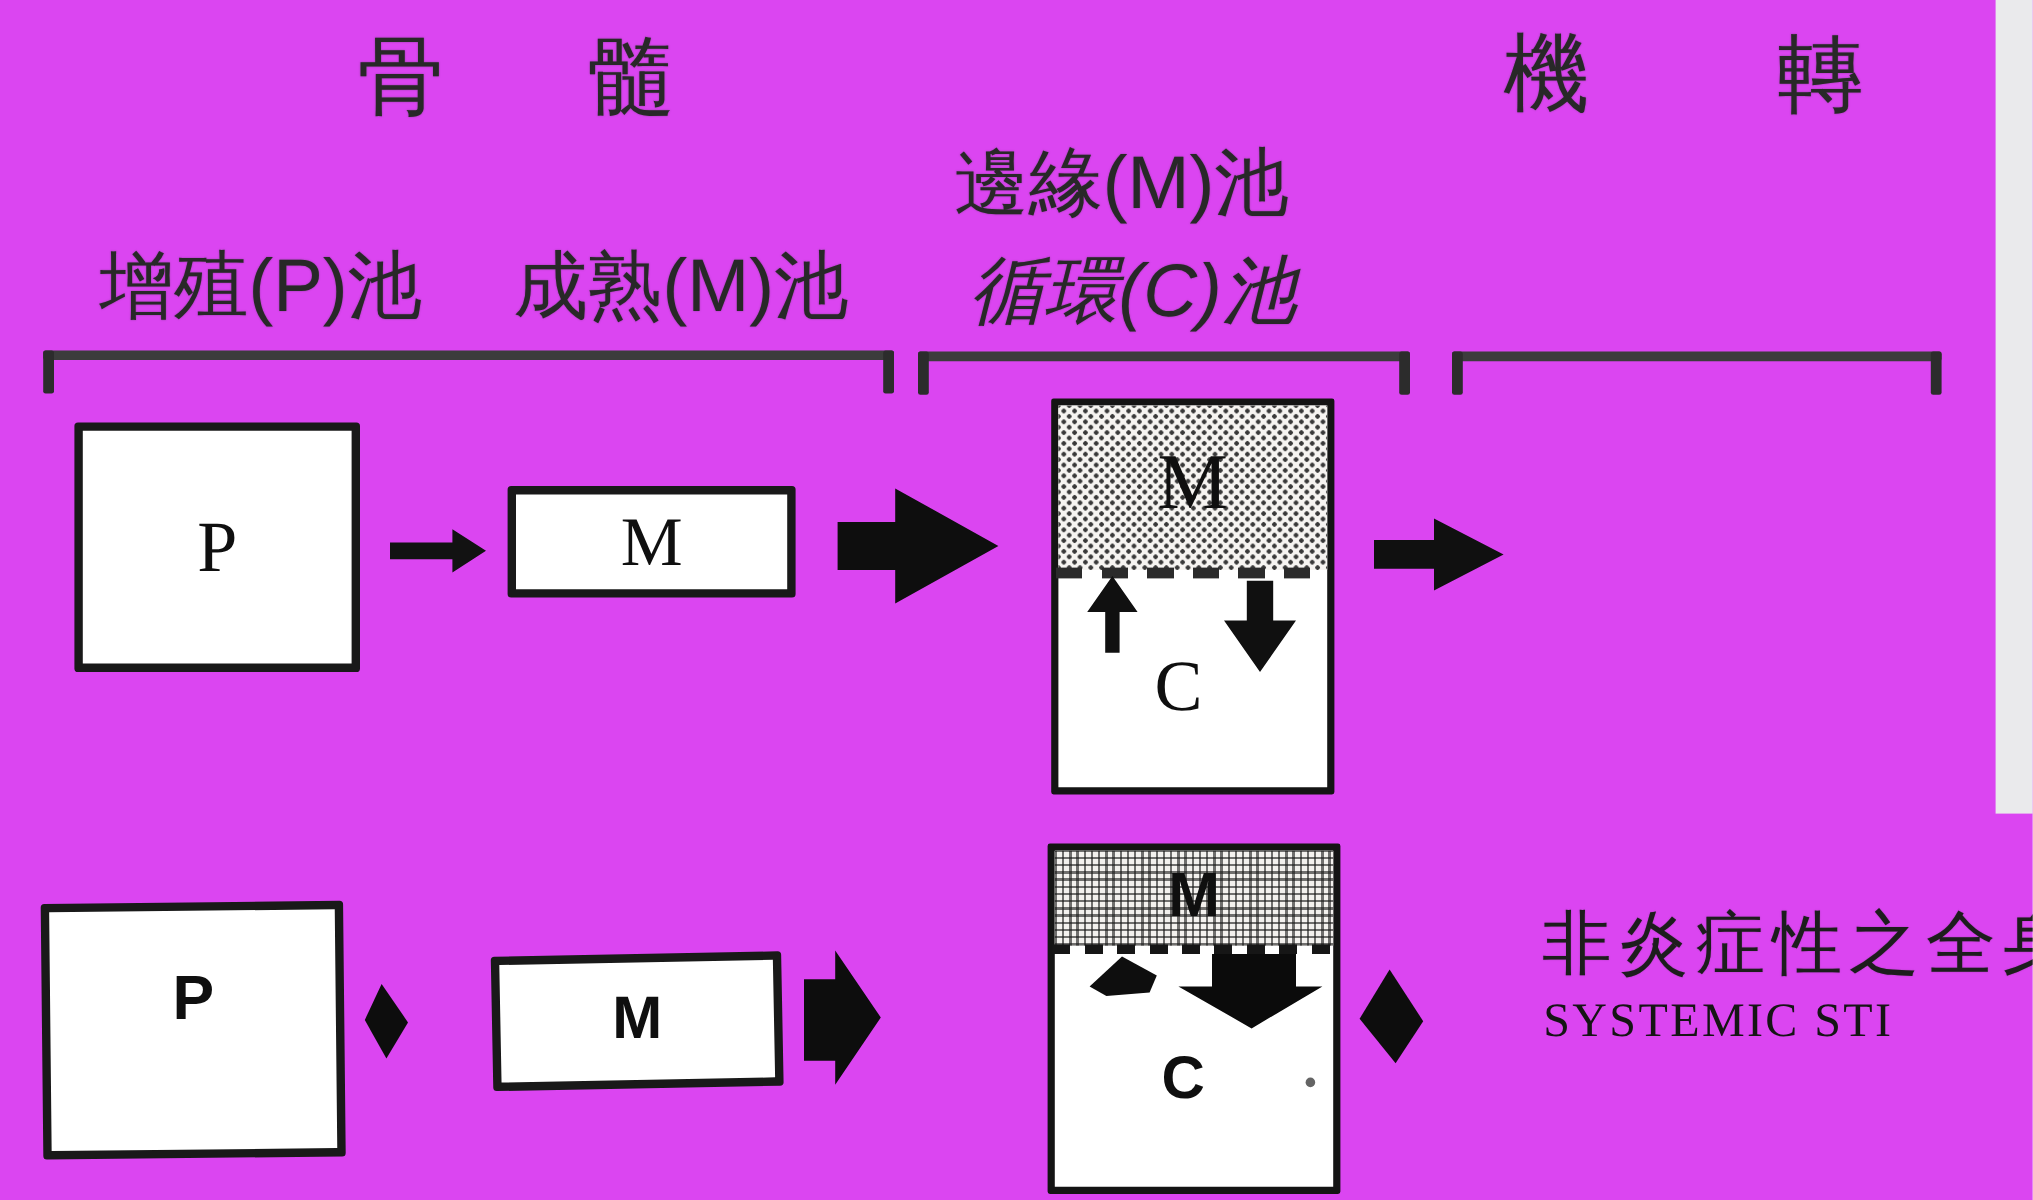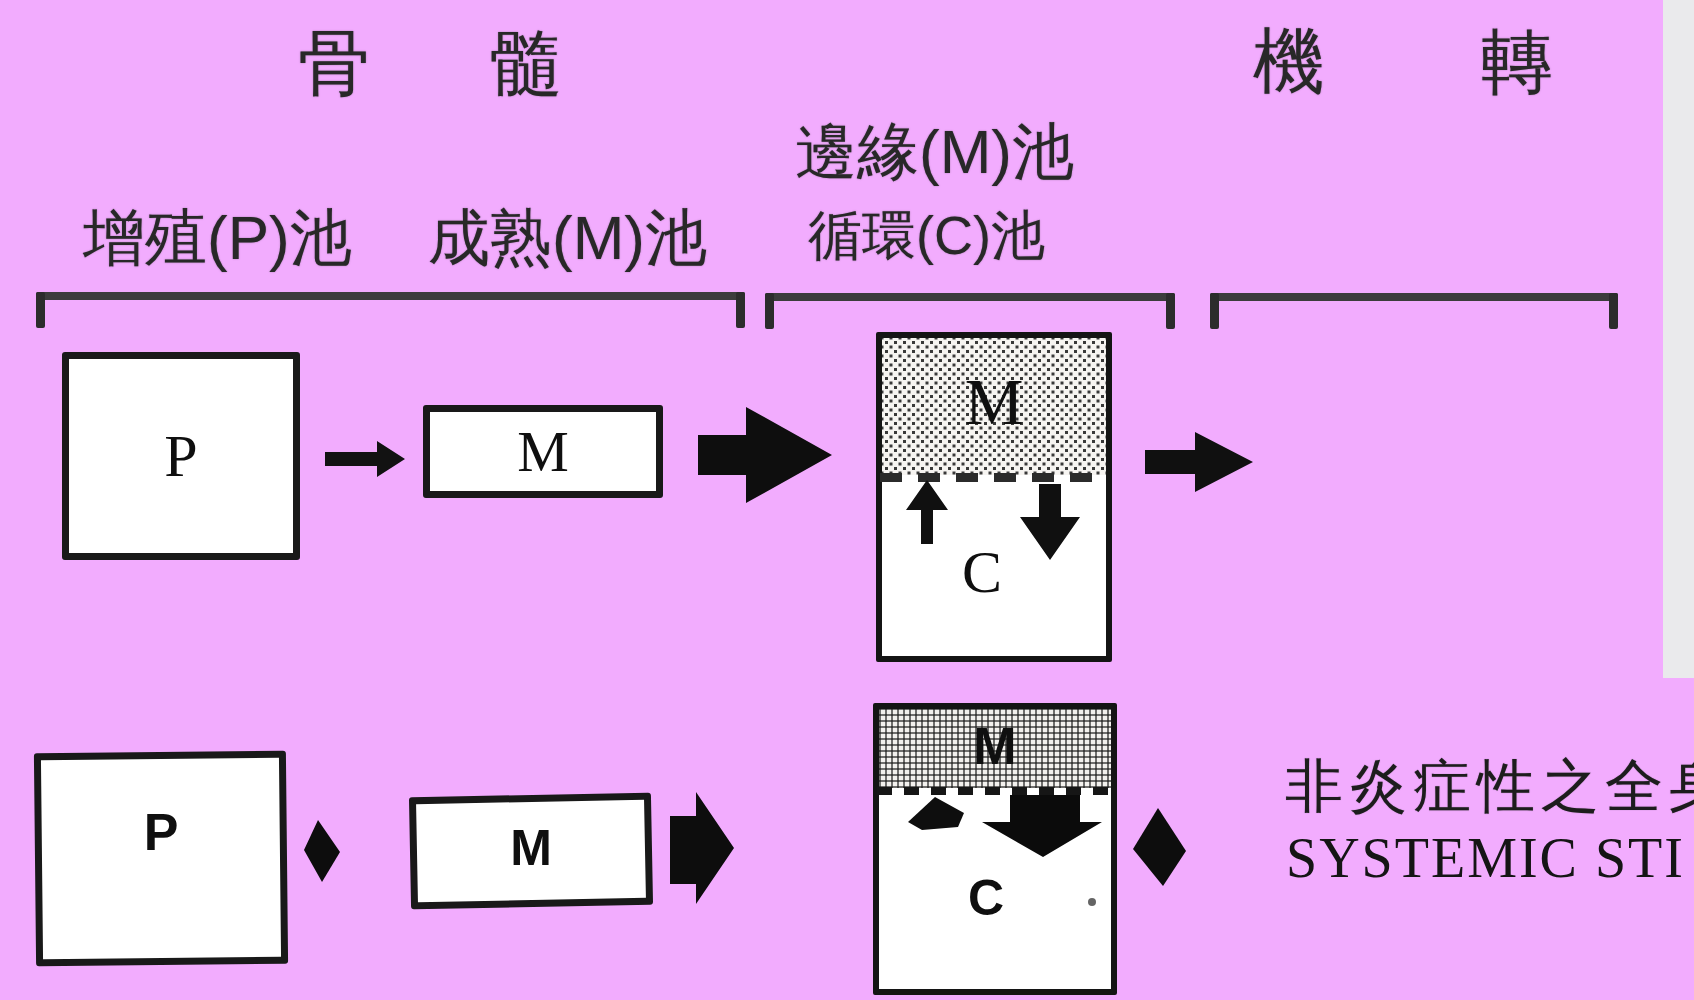--- a/index.html
+++ b/index.html
@@ -1,18 +1,18 @@
 <!DOCTYPE html>
 <html><head>
 <meta charset="utf-8">
 <style>
   html,body{margin:0;padding:0;}
   body{width:1694px;height:1000px;overflow:hidden;background:#fbfbfa;
        font-family:"Liberation Sans", sans-serif;}
-  .stage{position:relative;width:1694px;height:1000px;background:#f0abfc;overflow:hidden;
+  .stage{position:relative;width:1694px;height:1000px;background:#d946ef;overflow:hidden;
          filter:blur(0.3px) contrast(1.02);}
   .abs{position:absolute;}
   .cjk{color:#2a2a2a;font-family:"Liberation Sans", sans-serif;
        text-shadow:0 0 1.5px rgba(60,60,60,.55);white-space:nowrap;}
   .bar{background:#3d3d3d;border-radius:2px;}
   .tick{background:#2e2e2e;border-radius:2px;}
   .box{position:absolute;background:#fefefe;border:7px solid #1b1b1b;border-radius:3px;box-sizing:border-box;}
   .poolbox{position:absolute;background:#fefefe;border:6px solid #161616;border-radius:2px;box-sizing:border-box;}
   .lbl{position:absolute;display:flex;align-items:center;justify-content:center;color:#111;}
   .serif{font-family:"Liberation Serif", serif;}
@@ -42,21 +42,21 @@
 <div class="stage">
 
   <div class="strip" style="left:1663px;top:0;width:31px;height:678px;"></div>
 
   <div class="abs cjk" style="left:298px;top:16px;font-size:72px;letter-spacing:120px;">骨髓</div>
   <div class="abs cjk" style="left:1253px;top:14px;font-size:72px;letter-spacing:156px;">機轉</div>
 
   <div class="abs cjk" style="left:795px;top:110px;font-size:62px;text-align:center;">邊緣(M)池</div>
   <div class="abs cjk" style="left:428px;top:196px;font-size:62px;">成熟(M)池</div>
   <div class="abs cjk" style="left:83px;top:196px;font-size:62px;">增殖(P)池</div>
-  <div class="abs cjk" style="left:808px;top:200px;font-size:54px;">循環(C)池</div>
+  <div class="abs cjk" style="left:808px;top:200px;font-size:62px;font-style:italic;">循環(C)池</div>
 
   <div>
     <div class="abs bar" style="left:36px;top:292px;width:709px;height:8px;"></div>
     <div class="abs tick" style="left:36px;top:292px;width:9px;height:36px;"></div>
     <div class="abs tick" style="left:736px;top:292px;width:9px;height:36px;"></div>
   </div>
   <div>
     <div class="abs bar" style="left:765px;top:293px;width:410px;height:8px;"></div>
     <div class="abs tick" style="left:765px;top:293px;width:9px;height:36px;"></div>
     <div class="abs tick" style="left:1166px;top:293px;width:9px;height:36px;"></div>
@@ -127,15 +127,15 @@
     <polygon points="28,0 98,0 98,27 120,27 61,62 0,27 28,27" fill="#0d0d0d"></polygon>
   </svg>
 
   <svg style="left:1133px;top:808px;" width="53" height="78" viewBox="0 0 53 78">
     <polygon points="25,0 53,43 30,78 0,41" fill="#0f0f0f"></polygon>
   </svg>
 
   <div class="dot" style="left:1088px;top:898px;"></div>
 
   <div class="abs annot-zh" style="left:1285px;top:748px;font-size:58px;">非炎症性之全身</div>
-  <div class="abs annot-en" style="left:1286px;top:826px;font-size:56px;">SYSTEMIC STI</div>
+  <div class="abs annot-en" style="left:1286px;top:826px;font-size:40px;">SYSTEMIC STI</div>
 
 </div>
 
 </body></html>

